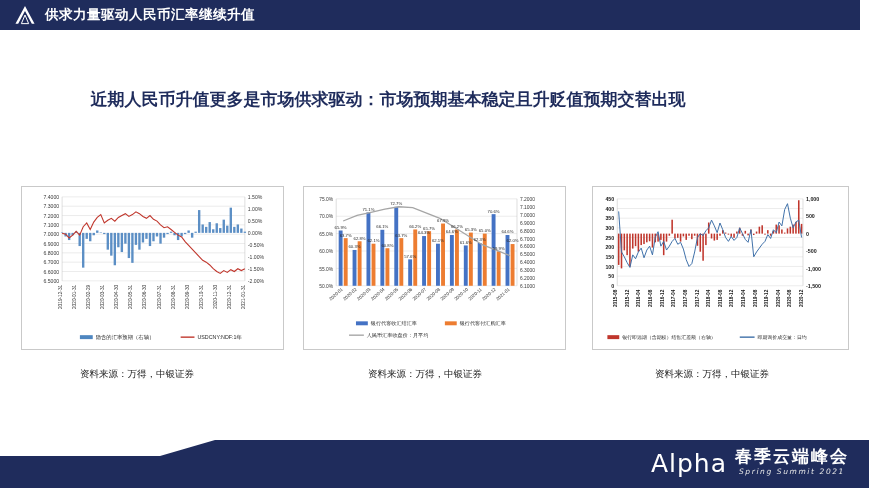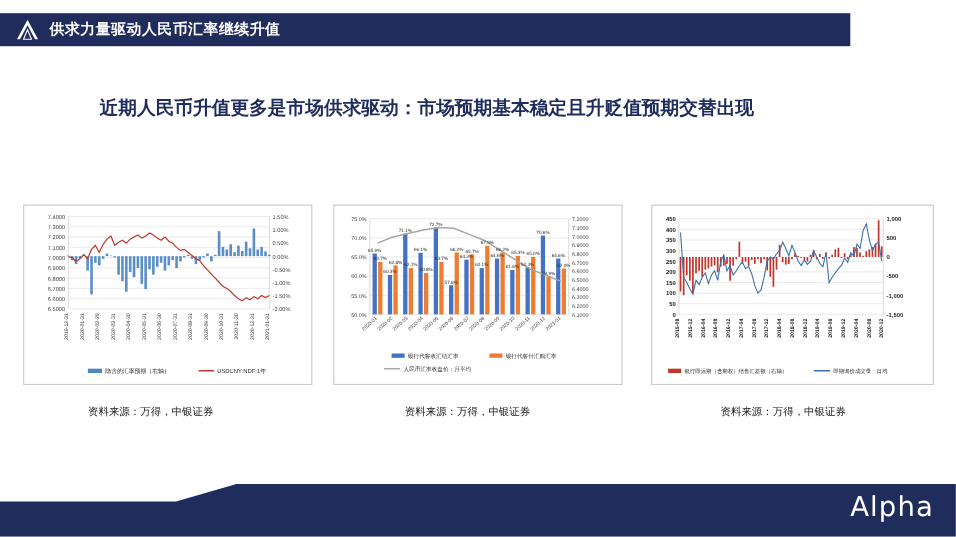--- a/index.html
+++ b/index.html
@@ -5,22 +5,22 @@
   * { box-sizing: border-box; margin: 0; padding: 0; }
   body {
     width: 869px; height: 488px;
     font-family: "Liberation Sans", sans-serif;
     background: #ffffff;
     overflow: hidden;
     position: relative;
   }
   
   .header-bar {
-    position: absolute; left: 0; top: 12px;
-    width: 773px; height: 30px;
+    position: absolute; left: 0; top: 0;
+    width: 860px; height: 30px;
     background: #1f2c5c;
     display: flex; align-items: center;
   }
   .header-logo { margin-left: 14px; width: 22px; height: 20px; display:block; }
   .header-title {
     color: #ffffff; font-size: 13.5px; font-weight: bold;
     margin-left: 9px; letter-spacing: .5px;
     font-family: "DejaVu Sans", sans-serif;
   }
   
@@ -461,14 +461,18 @@
 <div class="source" id="src1">资料来源：万得，中银证券</div>
 <div class="source" id="src2">资料来源：万得，中银证券</div>
 <div class="source" id="src3">资料来源：万得，中银证券</div>
 
 <div class="footer">
   <svg class="footer-bg" viewBox="0 0 869 48" preserveAspectRatio="none">
     <polygon points="0,48 869,48 869,0 215,0 160,16 0,16" fill="#1f2c5c"></polygon>
   </svg>
   <div class="footer-text-wrap">
     <span class="alpha-word">Alpha</span>
+    <span class="alpha-cn">
+      <span class="alpha-cn-main">春季云端峰会</span>
+      <span class="alpha-cn-sub">Spring Summit 2021</span>
+    </span>
   </div>
 </div>
 
 </body></html>

